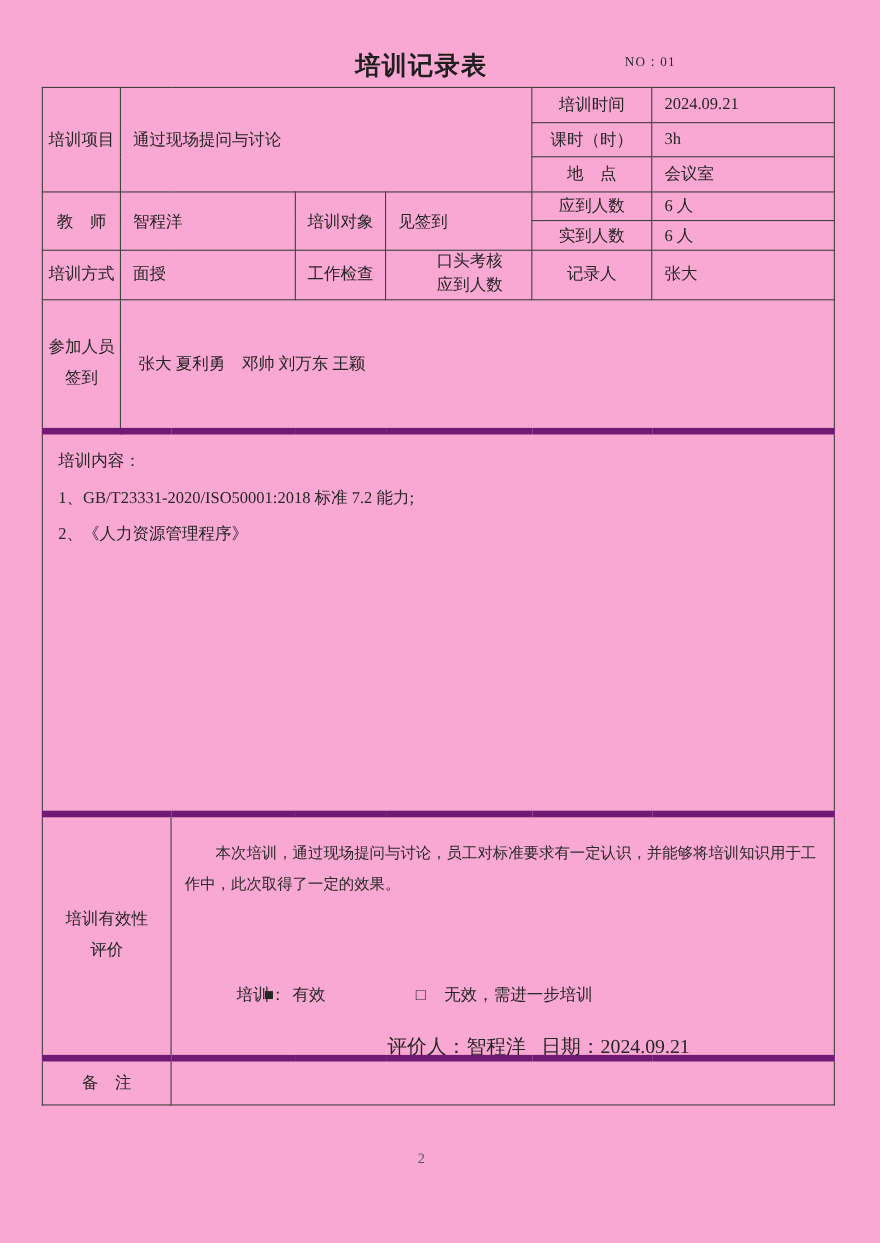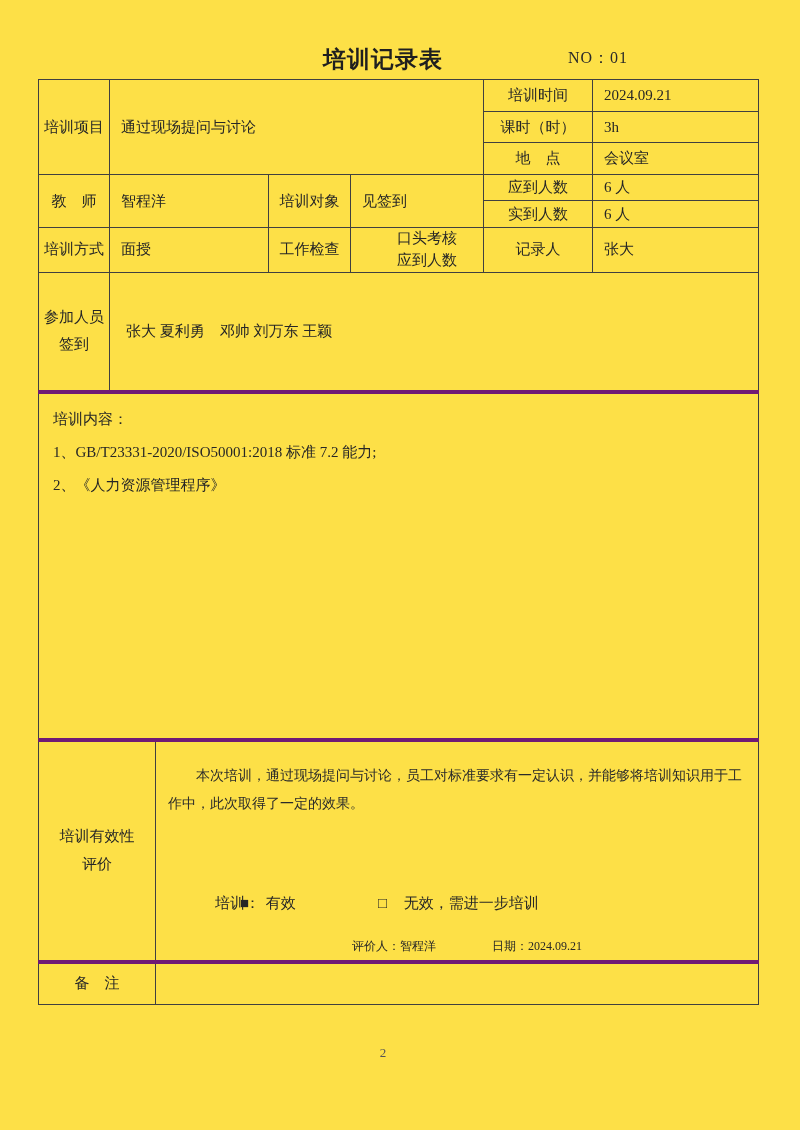--- a/index.html
+++ b/index.html
@@ -1,71 +1,71 @@
 <!DOCTYPE html>
 <html><head>
 <meta charset="utf-8">
 <style>
   * { margin: 0; padding: 0; box-sizing: border-box; }
   html, body { background: #ffffff; }
   .sheet {
     position: relative;
     width: 800px;
     height: 1130px;
-    background: #fde047;
+    background: #f9a8d4;
     font-family: "Liberation Serif", "DejaVu Serif", serif;
     color: #262626;
     overflow: hidden;
   }
   .title-row { position: absolute; top: 44px; left: 38px; width: 690px; text-align: center; }
   .doc-title {
     font-family: "Liberation Sans", "DejaVu Sans", sans-serif;
     font-weight: bold;
     font-size: 23px;
     letter-spacing: 1px;
     color: #1f1f1f;
     display: inline-block;
   }
   .doc-no {
     position: absolute; top: 48px; left: 568px;
-    font-size: 16px; color: #2a2a2a; letter-spacing: 1px;
+    font-size: 12px; color: #2a2a2a; letter-spacing: 1px;
   }
   table.form {
     position: absolute; left: 38px; top: 79px;
     width: 720px;
     border-collapse: collapse;
     table-layout: fixed;
     font-size: 15px;
   }
   table.form td {
     border: 1px solid #404040;
     vertical-align: middle;
     color: #262626;
     overflow: hidden;
   }
   td.lbl { text-align: center; }
   td.val { text-align: left; padding-left: 11px; }
   td.val2 { text-align: center; padding-left: 20px; line-height: 1.45; }
-  tr.sect > td { border-top: 4px solid #701a75; }
+  tr.sect > td { border-top: 6px solid #701a75; }
   .outer { border: 1.5px solid #4e4e4e; }
   .two-line { line-height: 1.85; }
   .content-cell { vertical-align: top !important; padding: 13px 14px; }
   .content-line { line-height: 25px; }
   .content-item { line-height: 25px; margin-top: 8px; }
   .eval-cell { position: relative; padding: 0; }
   .eval-para {
     position: absolute; top: 20px; left: 12px; width: 584px;
     font-size: 14px; line-height: 28px; text-indent: 2em; color: #2a2a2a;
   }
   .eval-check-row { position: absolute; top: 152px; left: 0; width: 100%; height: 22px; font-size: 15px; }
   .cb-prefix { position: absolute; left: 27px; margin-left: 32px; }
   .cb-opt1 { position: absolute; left: 84px; }
   .cb-opt2 { position: absolute; left: 222px; }
   .cb-sym { display: inline-block; margin-right: 13px; font-size: 15px; }
-  .eval-sign-row { position: absolute; top: 196px; left: 0; width: 100%; height: 22px; font-size: 12px; }
+  .eval-sign-row { position: absolute; top: 196px; left: 0; width: 100%; height: 22px; font-size: 18px; }
   .sign-evaluator { position: absolute; left: 196px; }
   .sign-date { position: absolute; left: 336px; }
   .page-num {
     position: absolute; top: 1045px; left: 38px; width: 690px;
     text-align: center; font-size: 13px; color: #555;
   }
 </style>
 </head>
 <body>
 

